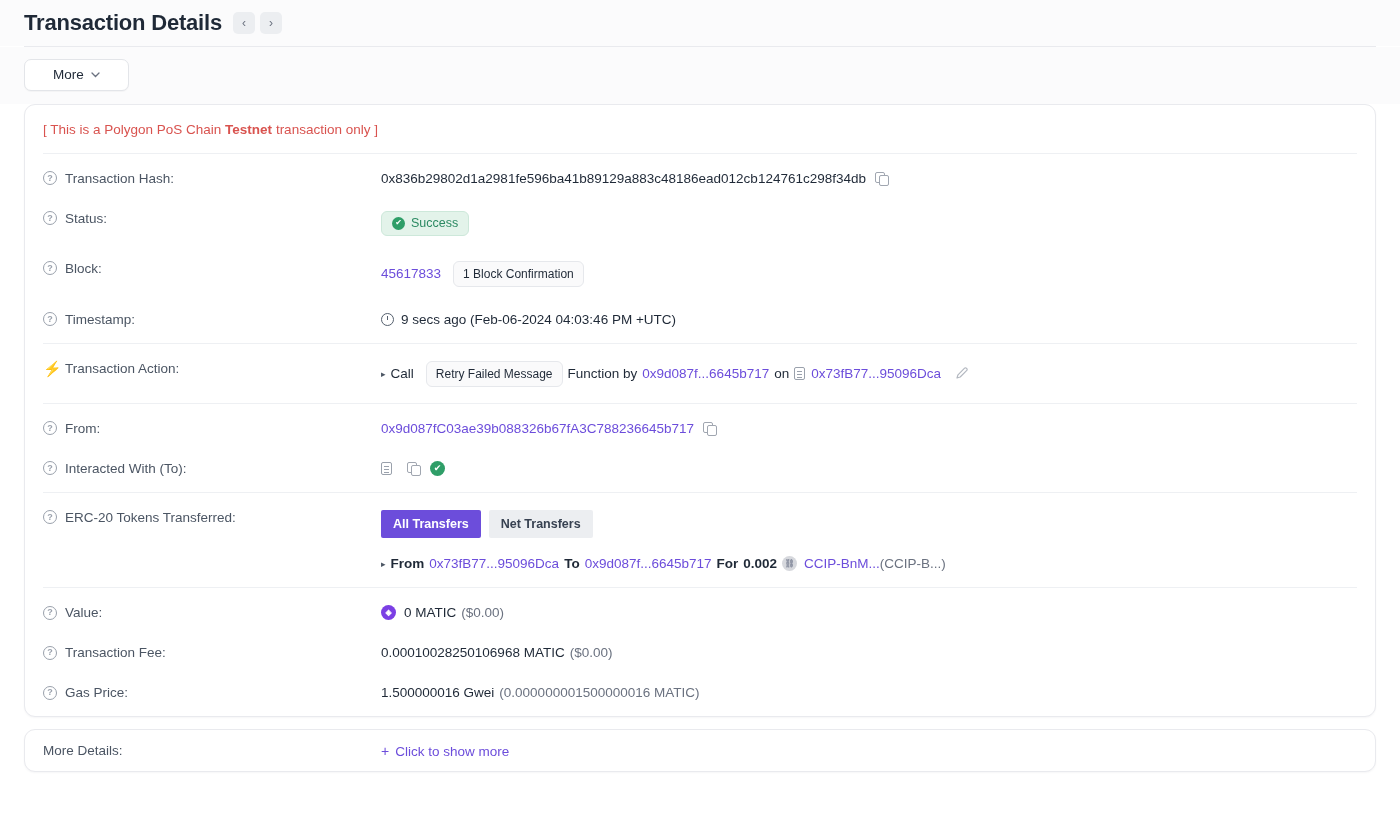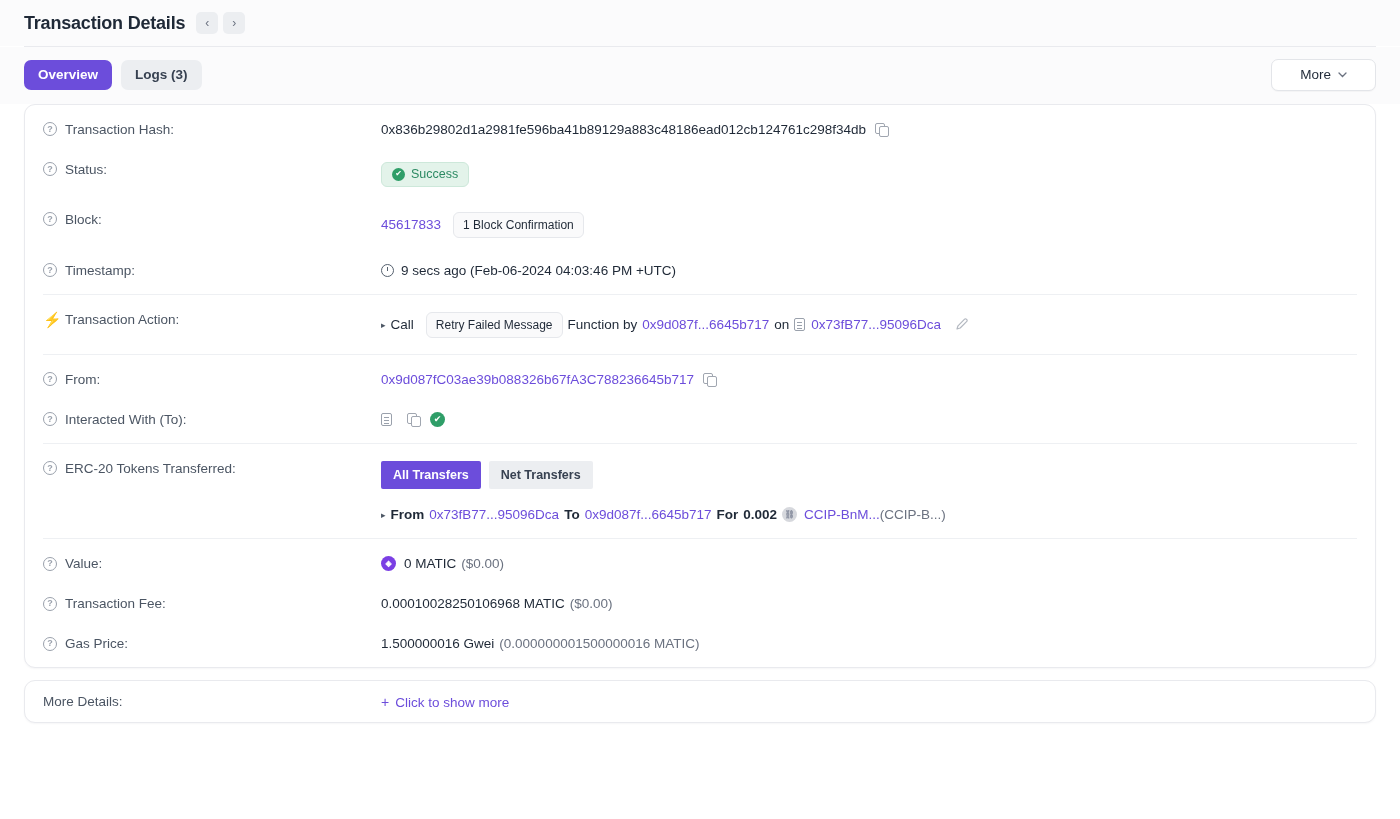--- a/index.html
+++ b/index.html
@@ -16,21 +16,21 @@
 
   
   .page-header {
     height: 46px;
     display: flex;
     align-items: center;
     padding: 0 0 0 24px;
     background: #fbfbfc;
   }
   .page-title {
-    font-size: 18px;
+    font-size: 22px;
     font-weight: bold;
     color: #1f2937;
     letter-spacing: -0.2px;
   }
   .nav-arrows { display: flex; gap: 5px; margin-left: 11px; }
   .nav-arrow {
     width: 22px; height: 22px;
     background: #eceef1;
     border: none;
     border-radius: 5px;
@@ -323,36 +323,35 @@
 <div class="page-header">
   <div class="page-title">Transaction Details</div>
   <div class="nav-arrows">
     <button class="nav-arrow">‹</button>
     <button class="nav-arrow">›</button>
   </div>
 </div>
 <div class="header-divider"></div>
 
 <div class="tabbar">
-  <div class="tabs">
-    <button class="tab active">Overview</button>
-    <button class="tab inactive">Logs (3)</button>
-  </div>
   <button class="more-btn">
     <span>More</span>
     <span class="chev">
       <svg width="9" height="6" viewBox="0 0 9 6">
           <path d="M1 1l3.5 3.5L8 1" stroke="#6b7280" stroke-width="1.3" fill="none" stroke-linecap="round"></path>
         </svg>
     </span>
   </button>
 </div>
 
 <div class="card">
 
+  <div class="testnet-note">
+    <span>[ This is a Polygon PoS Chain </span><b>Testnet</b><span> transaction only ]</span>
+  </div>
 
   <div class="rowgroup">
 
     <div class="row">
       <div class="row-label">
         <span class="q-icon">?</span>
         <span>Transaction Hash:</span>
       </div>
       <div class="row-value">
         <span>0x836b29802d1a2981fe596ba41b89129a883c48186ead012cb124761c298f34db</span>

